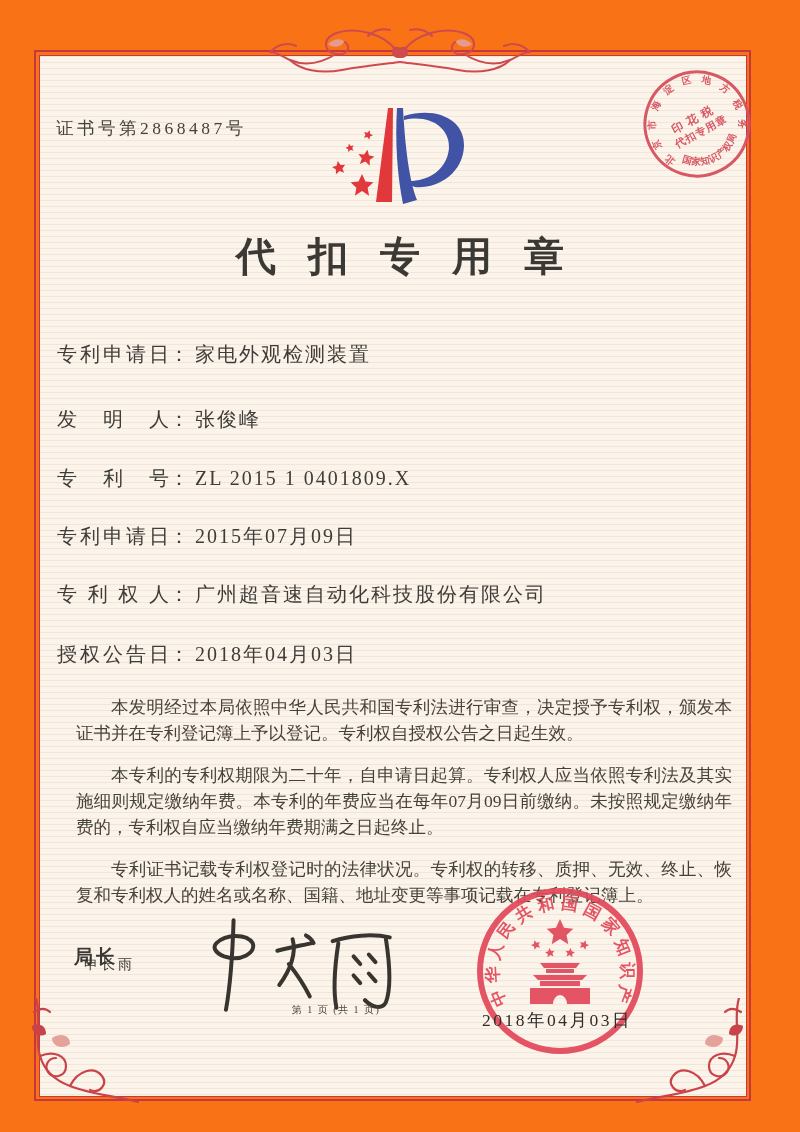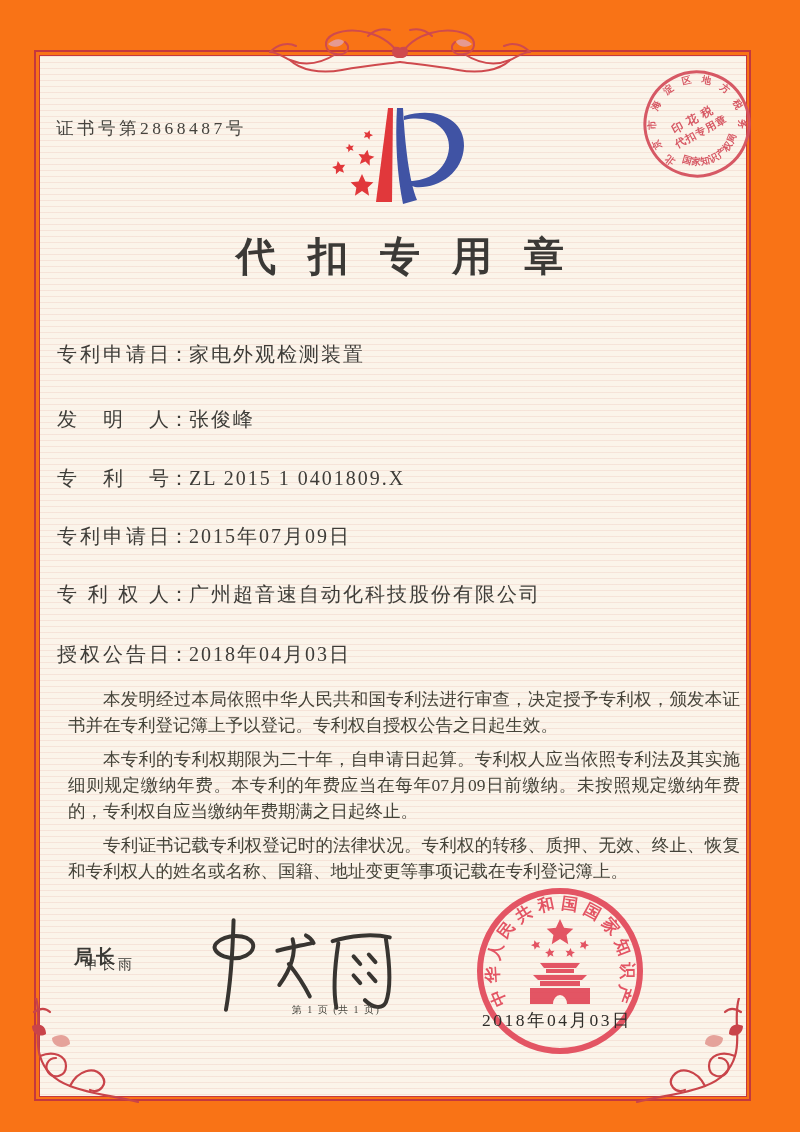--- a/index.html
+++ b/index.html
@@ -24,27 +24,27 @@
   
   .cert-number{position:absolute;left:56px;top:116px;font-size:17.5px;letter-spacing:3.5px;color:#45433e;z-index:4;}
   .logo{position:absolute;left:325px;top:90px;z-index:4;}
   .title{
     position:absolute;left:0;top:229px;width:800px;text-align:center;
     font-size:40px;font-weight:600;color:#3b3936;letter-spacing:32px;text-indent:32px;z-index:4;
   }
   .field{position:absolute;left:57px;font-size:20px;color:#3e3c38;white-space:nowrap;z-index:4;}
   .field .flabel{display:inline-block;width:112px;text-align:justify;text-align-last:justify;vertical-align:bottom;}
   .field .fcolon{display:inline-block;}
-  .field .fvalue{margin-left:0;letter-spacing:2px;}
+  .field .fvalue{margin-left:6px;letter-spacing:2px;}
   .f0{top:341px;} .f1{top:406px;} .f2{top:465px;} .f3{top:523px;} .f4{top:581px;} .f5{top:641px;}
   .body-text{
     position:absolute;left:60px;top:678px;width:688px;font-size:17.5px;line-height:26px;
     text-align:justify;color:#454339;z-index:4;
   }
-  .body-text p{margin:8px;text-indent:35px;}
+  .body-text p{margin:16px;text-indent:35px;}
   .signer-title{position:absolute;left:74px;top:944px;font-size:19px;letter-spacing:3px;color:#3b3935;z-index:4;font-weight:bold;}
   .signer-name{position:absolute;left:84px;top:956px;font-size:14px;letter-spacing:3px;color:#3b3935;z-index:4;}
   .signature{position:absolute;left:205px;top:912px;z-index:5;}
   .seal{position:absolute;left:465px;top:876px;z-index:4;opacity:.93;}
   .seal-date{position:absolute;left:482px;top:1008px;font-size:17.5px;letter-spacing:2.5px;color:#2f2d29;z-index:6;}
   .tax-stamp{position:absolute;left:637px;top:64px;z-index:4;opacity:.95;}
   .footer{position:absolute;left:0;top:1003px;width:672px;text-align:center;font-size:10px;letter-spacing:1.5px;color:#4a4840;z-index:6;}
 </style>
 </head>
 <body>

